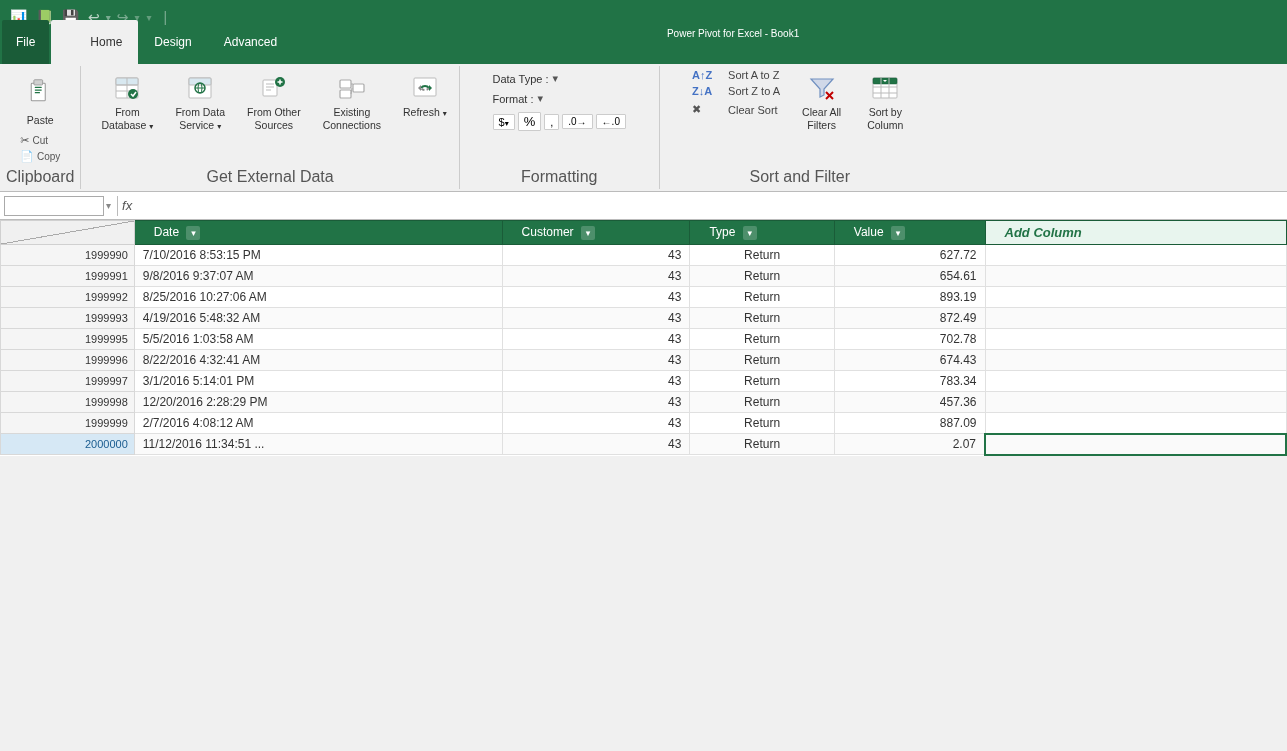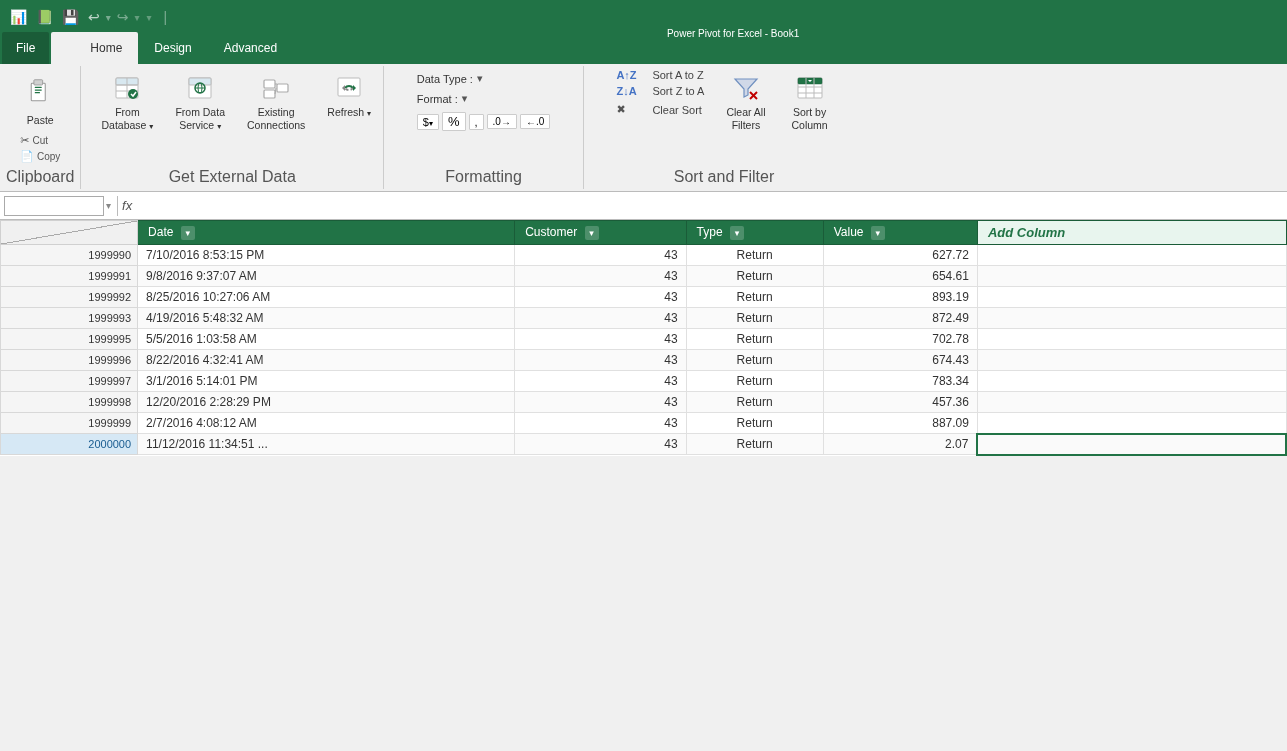--- a/index.html
+++ b/index.html
@@ -26,21 +26,21 @@
       align-items: flex-end;
       padding: 0 2px;
       height: 30px;
     }
     .ribbon-tab {
       padding: 5px 16px 6px;
       font-size: 12px;
       cursor: pointer;
       border-radius: 2px 2px 0 0;
       color: white;
-      height: 32px;
+      height: 44px;
       display: flex;
       align-items: center;
     }
     .ribbon-tab.active {
       background: #f0f0f0;
       color: #333;
       font-weight: 400;
       padding-left: 39px;
     }
     .ribbon-tab-file {
@@ -163,21 +163,21 @@
     }
     table {
       border-collapse: collapse;
       width: 100%;
       font-size: 12px;
     }
     th {
       background: #217346;
       color: white;
       text-align: left;
-      padding: 4px 10px;
+      padding: 4px 19px;
       border: 1px solid #1a5c38;
       font-weight: 500;
       font-size: 12px;
       white-space: nowrap;
     }
     th.add-col {
       background: #e8f5ee;
       color: #217346;
       font-style: italic;
       font-weight: 600;
@@ -304,20 +304,34 @@
             <rect x="3" y="4" width="22" height="20" rx="1" fill="white" stroke="#bbb" stroke-width="1"></rect>
             <rect x="3" y="4" width="22" height="7" rx="1" fill="#d8e8f0" stroke="#bbb" stroke-width="1"></rect>
             <circle cx="14" cy="14" r="5" fill="none" stroke="#217346" stroke-width="1.5"></circle>
             <ellipse cx="14" cy="14" rx="2" ry="5" fill="none" stroke="#217346" stroke-width="1"></ellipse>
             <line x1="9" y1="14" x2="19" y2="14" stroke="#217346" stroke-width="1"></line>
           </svg>
         </div>
         <span class="ribbon-btn-label">From Data<br>Service <span class="btn-dropdown">▾</span></span>
       </div>
 
+      <div class="ribbon-btn">
+        <div class="ribbon-btn-icon">
+          <svg viewBox="0 0 28 28" fill="none" xmlns="http://www.w3.org/2000/svg">
+            <rect x="3" y="6" width="14" height="16" rx="1" fill="white" stroke="#bbb" stroke-width="1"></rect>
+            <line x1="6" y1="10" x2="14" y2="10" stroke="#bbb" stroke-width="1"></line>
+            <line x1="6" y1="13" x2="14" y2="13" stroke="#bbb" stroke-width="1"></line>
+            <line x1="6" y1="16" x2="11" y2="16" stroke="#bbb" stroke-width="1"></line>
+            <circle cx="20" cy="8" r="5" fill="#217346"></circle>
+            <line x1="20" y1="5.5" x2="20" y2="10.5" stroke="white" stroke-width="1.5"></line>
+            <line x1="17.5" y1="8" x2="22.5" y2="8" stroke="white" stroke-width="1.5"></line>
+          </svg>
+        </div>
+        <span class="ribbon-btn-label">From Other<br>Sources</span>
+      </div>
 
       <div class="ribbon-btn">
         <div class="ribbon-btn-icon">
           <svg viewBox="0 0 28 28" fill="none" xmlns="http://www.w3.org/2000/svg">
             <rect x="2" y="6" width="11" height="8" rx="1" fill="white" stroke="#aaa" stroke-width="1.2"></rect>
             <rect x="2" y="16" width="11" height="8" rx="1" fill="white" stroke="#aaa" stroke-width="1.2"></rect>
             <rect x="15" y="10" width="11" height="8" rx="1" fill="white" stroke="#aaa" stroke-width="1.2"></rect>
             <line x1="13" y1="10" x2="15" y2="10" stroke="#aaa" stroke-width="1"></line>
             <line x1="13" y1="20" x2="14" y2="14" stroke="#aaa" stroke-width="1"></line>
           </svg>

